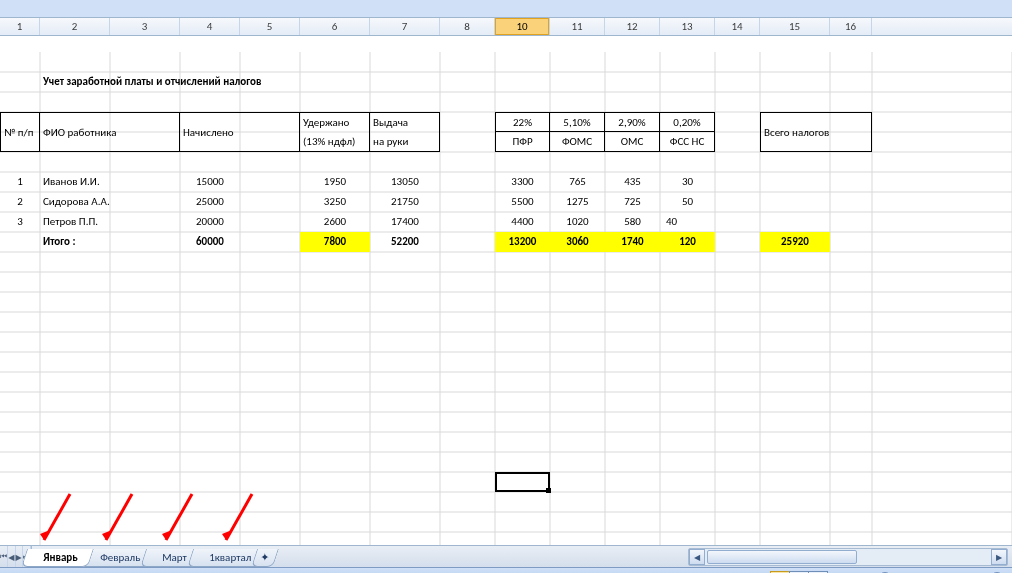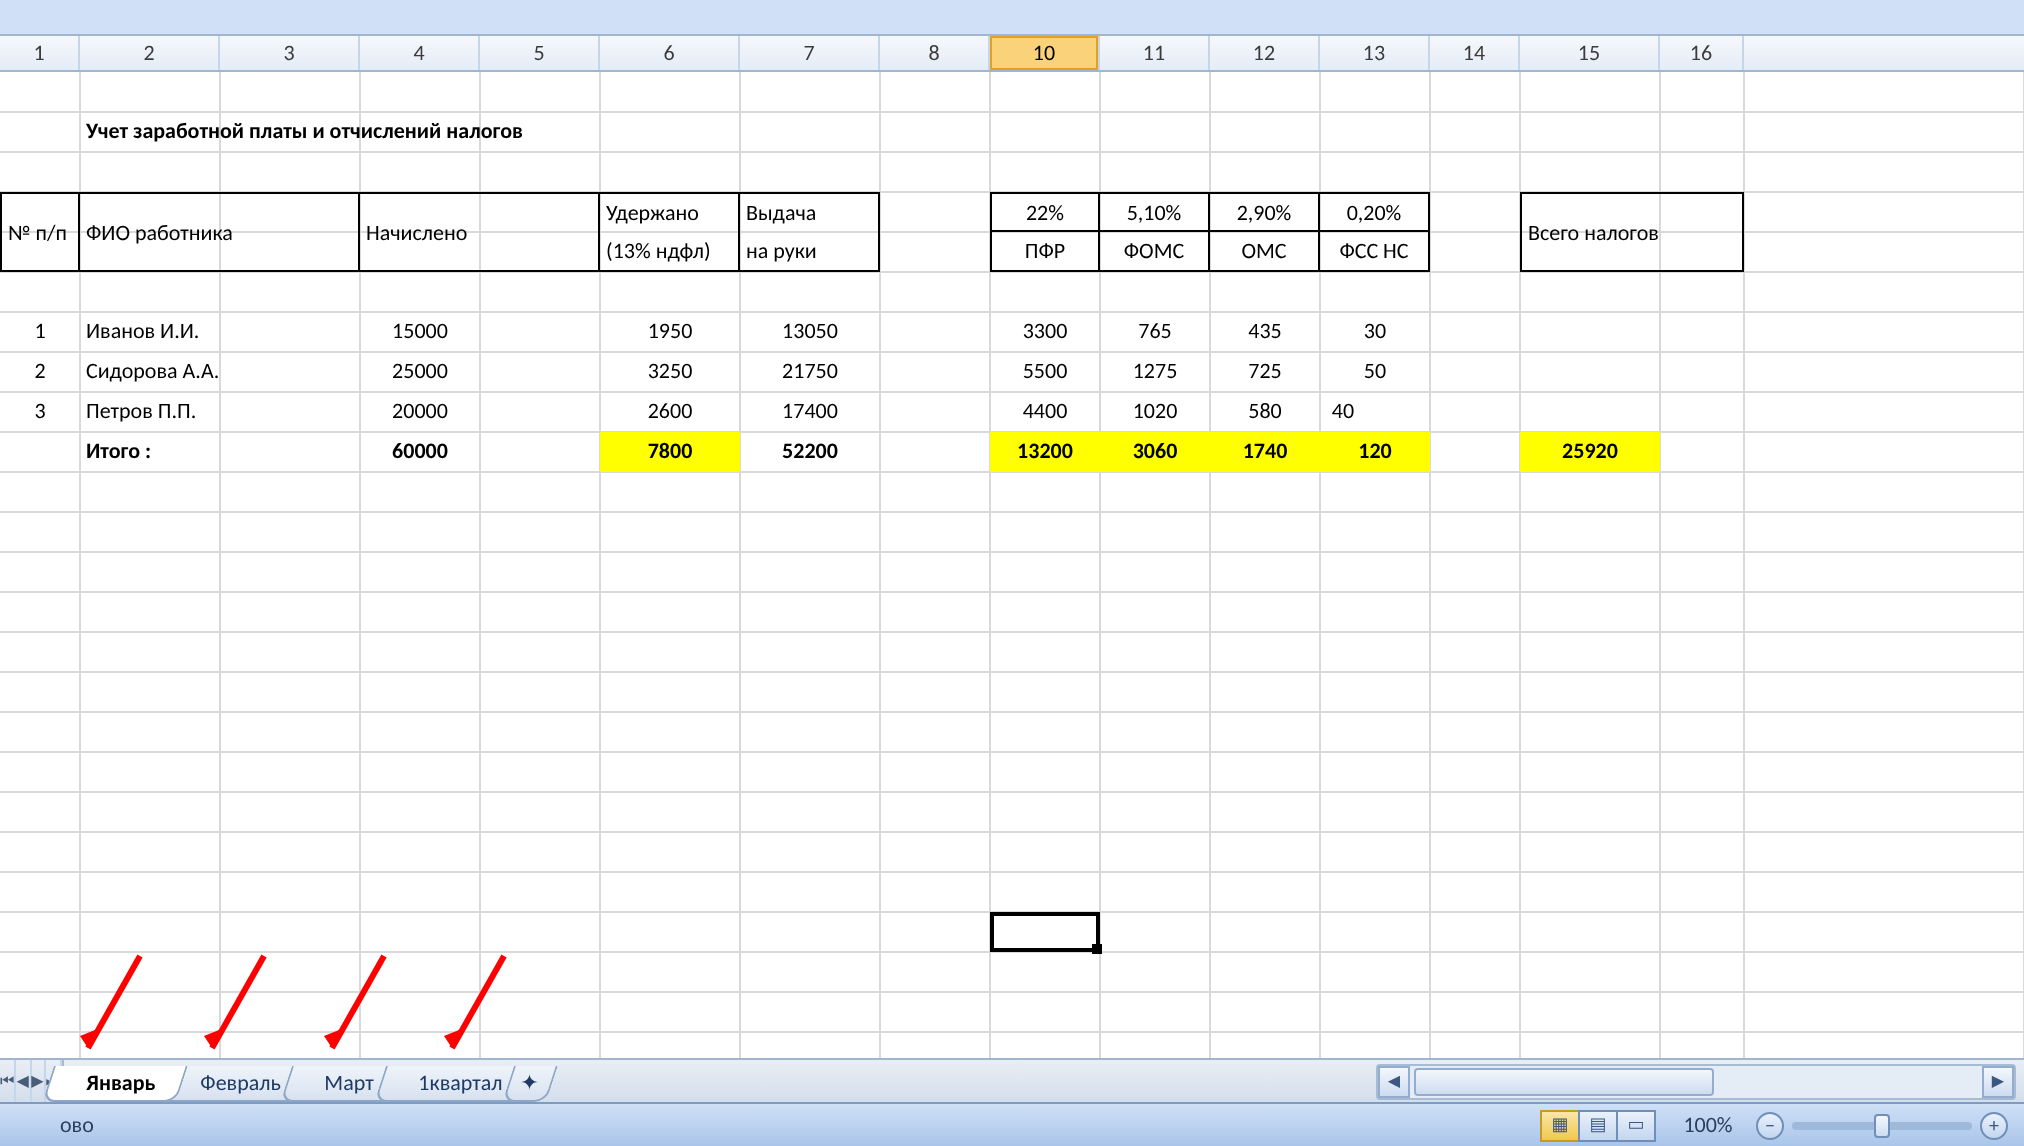--- a/index.html
+++ b/index.html
@@ -31,20 +31,21 @@
     background: #f9d27a;
     box-shadow: inset 0 0 0 1px #e0a21f;
     color: #000;
   }
   
   .grid {
     position: relative;
     width: 100%;
     height: 493px;
     overflow: hidden;
+    margin-top: 16px;
   }
   .gridbg {
     position: absolute; left:0; top:0; right:0; bottom:0;
   }
   .cell {
     position: absolute;
     height: 20px;
     line-height: 20px;
     padding: 0 3px;
     white-space: nowrap;

